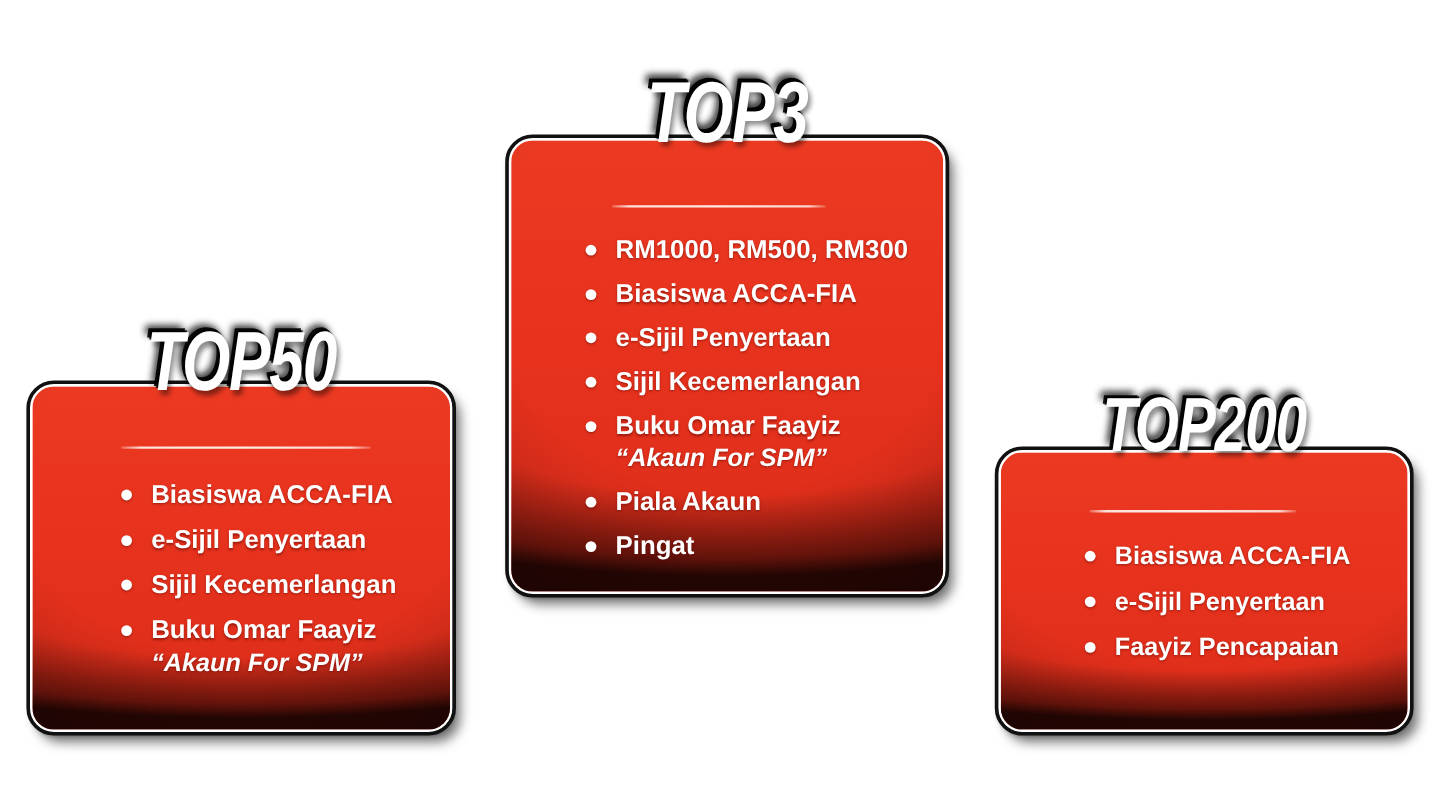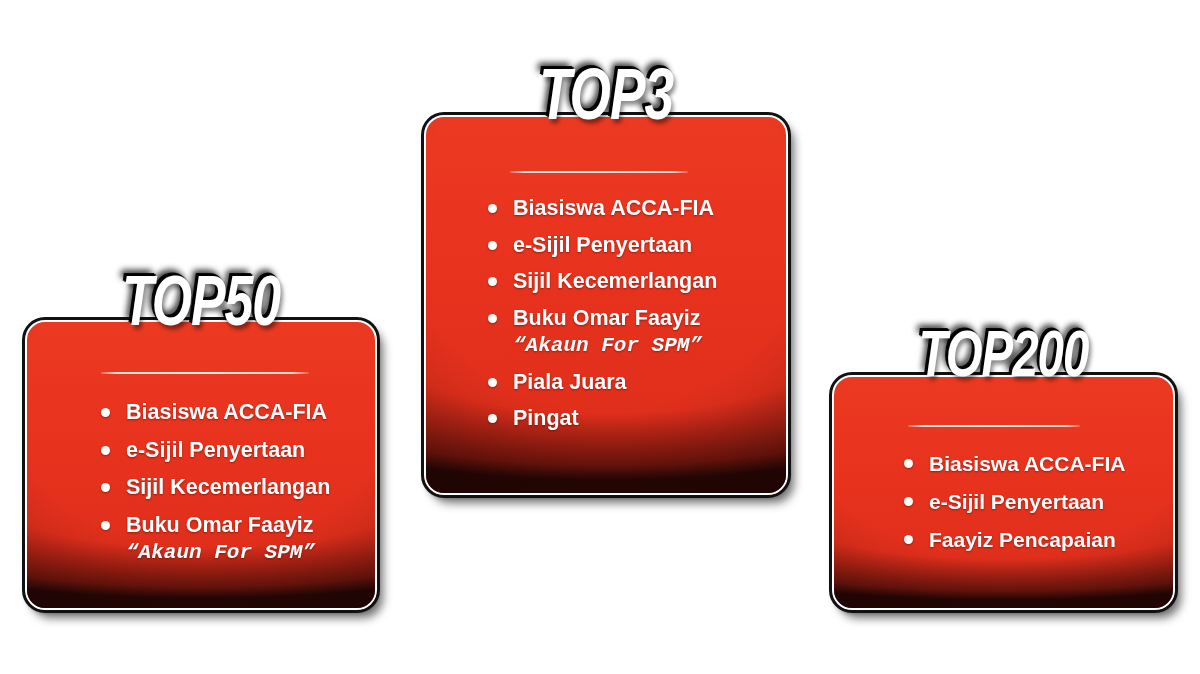--- a/index.html
+++ b/index.html
@@ -117,21 +117,20 @@
     height: 9px;
     border-radius: 50%;
     background: #ffffff;
     box-shadow: 0 1px 2px rgba(90,10,4,0.5);
   }
   ul.items > li .txt { display: block; }
   ul.items > li .sub {
     display: block;
     font-style: italic;
     font-weight: 700;
-    font-family: Liberation Mono, monospace;
   }
 
   
   #card-top50 {
     left: 25px;
     top: 320px;
     width: 352px;
     height: 290px;
     border-radius: 20px;
   }
@@ -237,38 +236,42 @@
     </div>
   </div>
   <div class="title" id="title-top50">TOP50</div>
 
   <div class="card" id="card-top3">
     <div class="card-inner">
       <div class="divider"></div>
       <ul class="items">
         <li>
           <span class="bullet"></span>
+          <span class="txt">RM1000, RM500, RM300</span>
+        </li>
+        <li>
+          <span class="bullet"></span>
           <span class="txt">Biasiswa ACCA-FIA</span>
         </li>
         <li>
           <span class="bullet"></span>
           <span class="txt">e-Sijil Penyertaan</span>
         </li>
         <li>
           <span class="bullet"></span>
           <span class="txt">Sijil Kecemerlangan</span>
         </li>
         <li>
           <span class="bullet"></span>
           <span class="txt">Buku Omar Faayiz</span>
           <span class="sub">“Akaun For SPM”</span>
         </li>
         <li>
           <span class="bullet"></span>
-          <span class="txt">Piala Juara</span>
+          <span class="txt">Piala Akaun</span>
         </li>
         <li>
           <span class="bullet"></span>
           <span class="txt">Pingat</span>
         </li>
       </ul>
     </div>
   </div>
   <div class="title" id="title-top3">TOP3</div>
 

